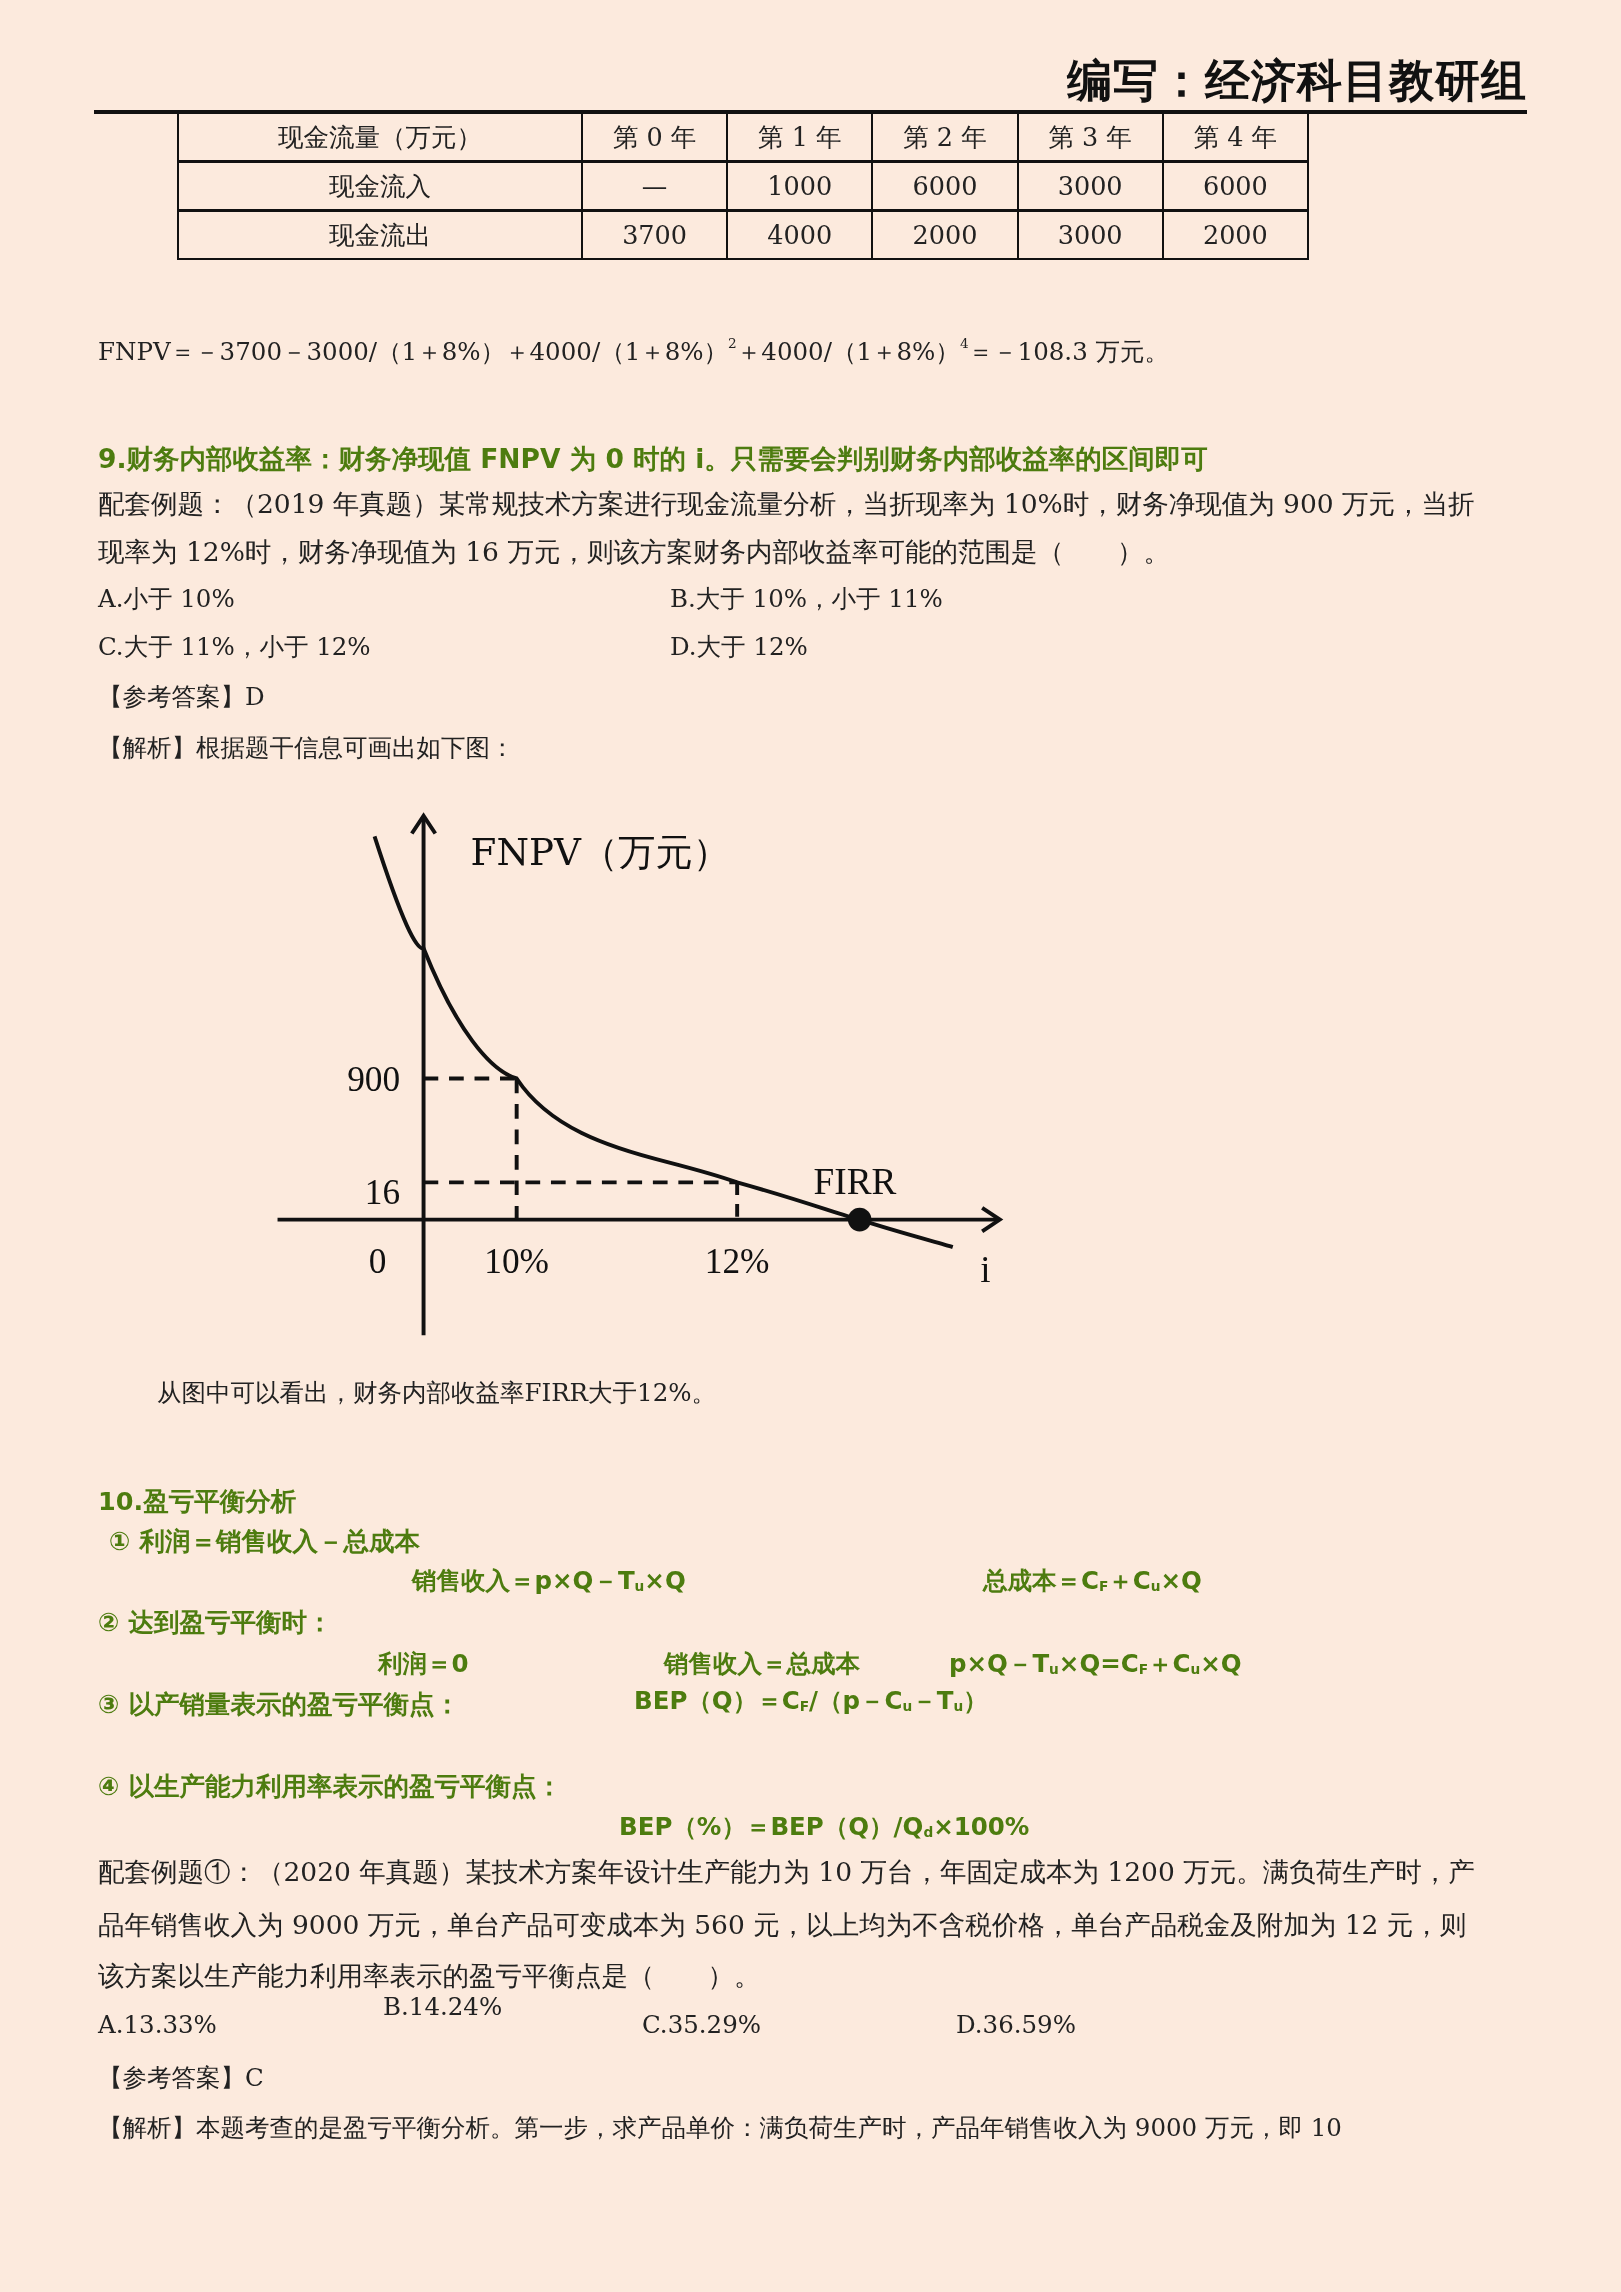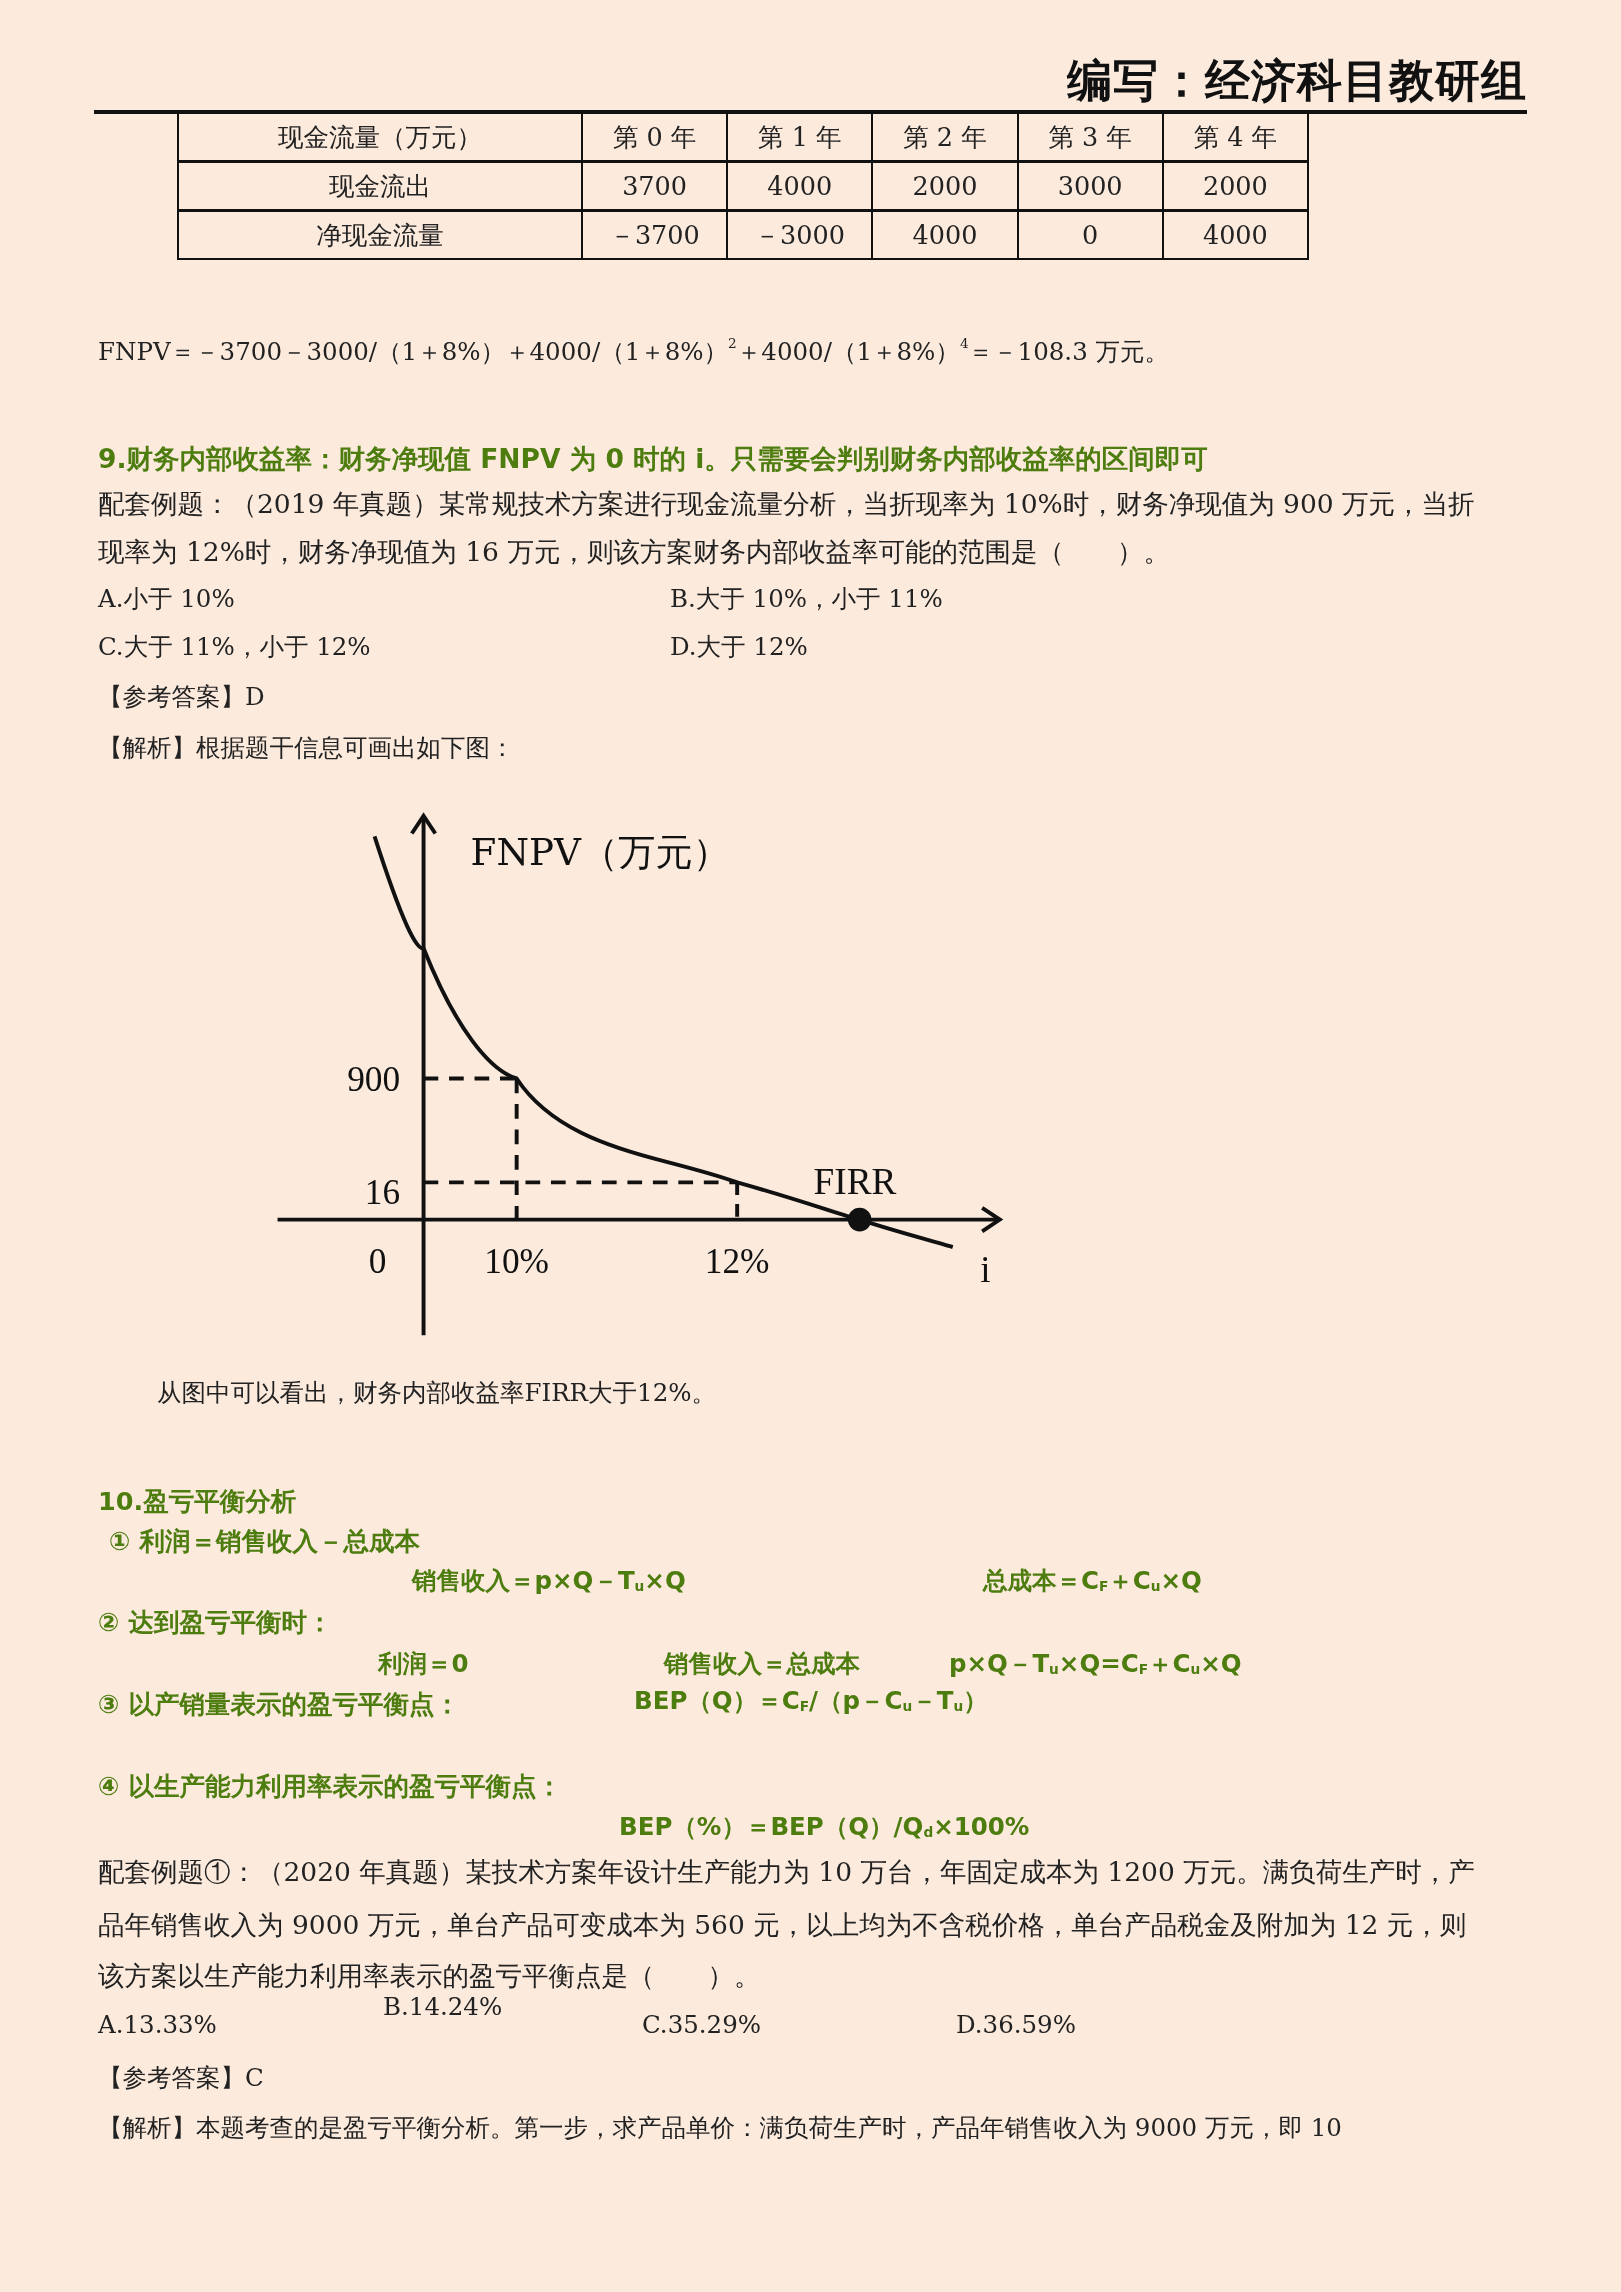--- a/index.html
+++ b/index.html
@@ -43,34 +43,34 @@
   <tbody>
       <tr>
     <td>现金流量（万元）</td>
     <td>第 0 年</td>
     <td>第 1 年</td>
     <td>第 2 年</td>
     <td>第 3 年</td>
     <td>第 4 年</td>
   </tr>
   <tr>
+    <td>现金流入</td>
+    <td>—</td>
+    <td>1000</td>
+    <td>6000</td>
+    <td>3000</td>
+    <td>6000</td>
+  </tr>
+  <tr>
     <td>现金流出</td>
     <td>3700</td>
     <td>4000</td>
     <td>2000</td>
     <td>3000</td>
     <td>2000</td>
-  </tr>
-  <tr>
-    <td>净现金流量</td>
-    <td>－3700</td>
-    <td>－3000</td>
-    <td>4000</td>
-    <td>0</td>
-    <td>4000</td>
   </tr>
 </tbody>
   </table>
 
 <div class="abs line small" style="top:335px;">
   <span>FNPV＝－3700－3000/（1＋8%）＋4000/（1＋8%）</span><sup>2</sup><span>＋4000/（1＋8%）</span><sup>4</sup><span>＝－108.3 万元。</span>
 </div>
 
 <div class="abs line bold" style="top:441px; font-size:26.5px;">9.财务内部收益率：财务净现值 FNPV 为 0 时的 i。只需要会判别财务内部收益率的区间即可</div>
 <div class="abs line" style="top:486px;">配套例题：（2019 年真题）某常规技术方案进行现金流量分析，当折现率为 10%时，财务净现值为 900 万元，当折</div>

